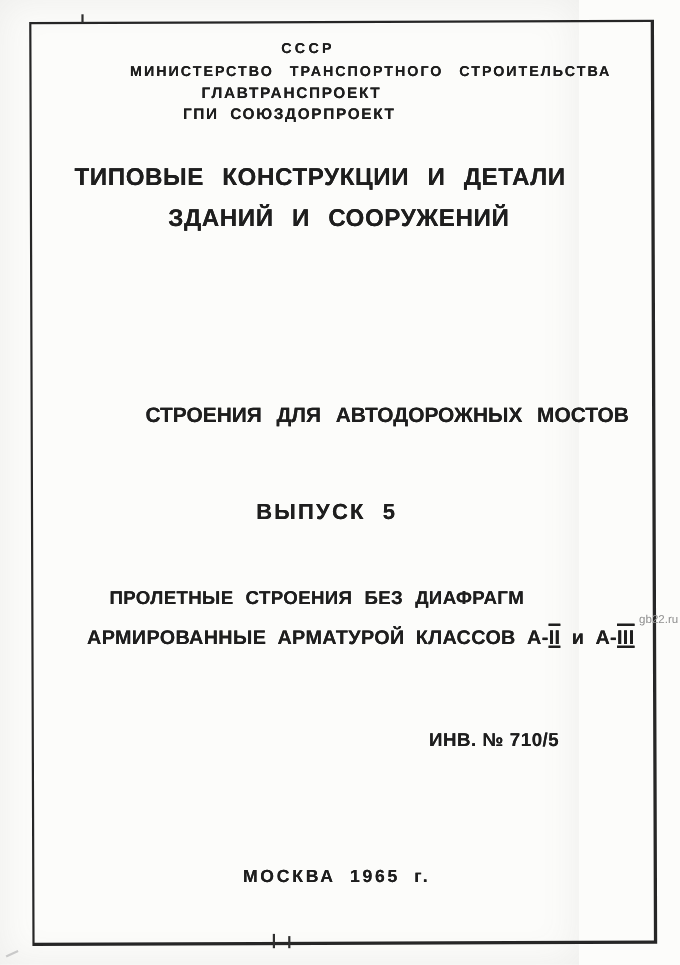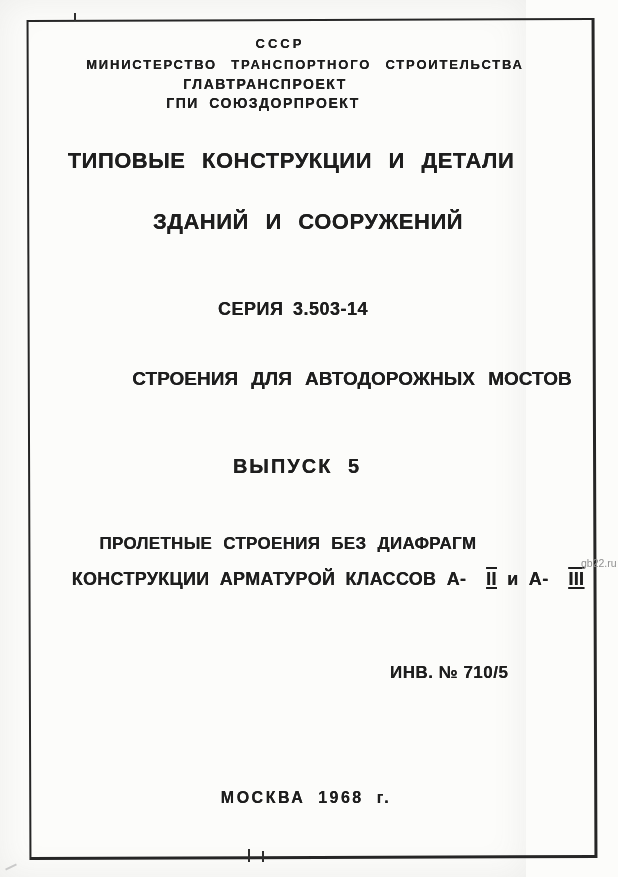--- a/index.html
+++ b/index.html
@@ -35,39 +35,38 @@
     position: absolute;
     left: 30px;
     width: 558px;
     text-align: center;
     font-weight: bold;
     line-height: 1;
     white-space: nowrap;
     text-shadow: 0 0 0.5px currentColor;
   }
   .l-cccp        { top: 37px;  font-size: 13px; letter-spacing: 3px;   word-spacing: 4px;  transform: translateX(-29px); }
-  .l-ministry    { top: 58px;  font-size: 13px; letter-spacing: 1.8px; word-spacing: 9px;  transform: translateX(-4px); }
+  .l-ministry    { top: 58px;  font-size: 13px; letter-spacing: 1.8px; word-spacing: 9px;  transform: translateX(-4px); padding-left: 32px; }
   .l-org1        { top: 77px;  font-size: 14px; letter-spacing: 1.5px;                     transform: translateX(-44px); }
   .l-org2        { top: 96px;  font-size: 14px; letter-spacing: 1.5px; word-spacing: 5px;  transform: translateX(-46px); }
   .l-title1      { top: 150px; font-size: 22px; letter-spacing: 0.5px; word-spacing: 10px; transform: translateX(-18px); }
-  .l-title2      { top: 187px; font-size: 22px; letter-spacing: 0.5px; word-spacing: 10px; transform: translateX(-1px); margin-top: 24px; }
+  .l-title2      { top: 187px; font-size: 22px; letter-spacing: 0.5px; word-spacing: 10px; transform: translateX(-1px); }
   .l-series      { top: 300px; font-size: 18px; letter-spacing: 0.5px; word-spacing: 4px;  transform: translateX(-16px); }
   .l-series1     { top: 337px; font-size: 19px; letter-spacing: 0px;   word-spacing: 8px;  transform: translateX(4px); }
   .l-series2     { top: 369px; font-size: 19px; letter-spacing: 0px;   word-spacing: 8px;  transform: translateX(-1px); padding-left: 44px; }
   .l-issue       { top: 456px; font-size: 20px; letter-spacing: 2px;   word-spacing: 8px;  transform: translateX(-12px); }
   .l-sub1        { top: 535px; font-size: 17px; letter-spacing: 0.3px; word-spacing: 6px;  transform: translateX(-21px); }
   .l-sub2        { top: 537px; font-size: 18px; letter-spacing: 0.5px; word-spacing: 6px;  transform: translateX(-1px); }
   .l-sub3        { top: 570px; font-size: 18px; letter-spacing: 0.3px; word-spacing: 5px;  transform: translateX(19px); }
   .l-inv         { top: 664px; left: 390px; width: auto; text-align: right; font-size: 17px; letter-spacing: 0.5px; }
   .l-city        { top: 790px; font-size: 16px; letter-spacing: 2.5px; word-spacing: 6px;  transform: translateX(-3px); }
   .roman {
     text-decoration: underline overline;
     text-decoration-thickness: 1.5px;
     text-underline-offset: 2px;
-    margin-left: 20px;
   }
   .watermark {
     position: absolute;
     left: 581px;
     top: 557px;
     font-size: 10.5px;
     font-weight: normal;
     color: #8f8f8f;
     letter-spacing: 0px;
     z-index: 5;
@@ -102,27 +101,26 @@
   <div class="speck"></div>
 
   <div class="line l-cccp">СССР</div>
   <div class="line l-ministry">МИНИСТЕРСТВО ТРАНСПОРТНОГО СТРОИТЕЛЬСТВА</div>
   <div class="line l-org1">ГЛАВТРАНСПРОЕКТ</div>
   <div class="line l-org2">ГПИ СОЮЗДОРПРОЕКТ</div>
 
   <div class="line l-title1">ТИПОВЫЕ КОНСТРУКЦИИ И ДЕТАЛИ</div>
   <div class="line l-title2">ЗДАНИЙ И СООРУЖЕНИЙ</div>
 
-  <div class="line l-series">СЕРИЯ 3.503-14</div>
   <div class="line l-series2">СТРОЕНИЯ ДЛЯ АВТОДОРОЖНЫХ МОСТОВ</div>
 
   <div class="line l-issue">ВЫПУСК 5</div>
 
   <div class="line l-sub1">ПРОЛЕТНЫЕ СТРОЕНИЯ БЕЗ ДИАФРАГМ</div>
-  <div class="line l-sub3"><span>КОНСТРУКЦИИ АРМАТУРОЙ КЛАССОВ А-</span><span class="roman">II</span><span> и А-</span><span class="roman">III</span></div>
+  <div class="line l-sub3"><span>АРМИРОВАННЫЕ АРМАТУРОЙ КЛАССОВ А-</span><span class="roman">II</span><span> и А-</span><span class="roman">III</span></div>
 
   <div class="line l-inv">ИНВ. № 710/5</div>
 
-  <div class="line l-city">МОСКВА 1968 г.</div>
+  <div class="line l-city">МОСКВА 1965 г.</div>
 
   <div class="watermark">gb22.ru</div>
 
 </div>
 
 </body></html>

